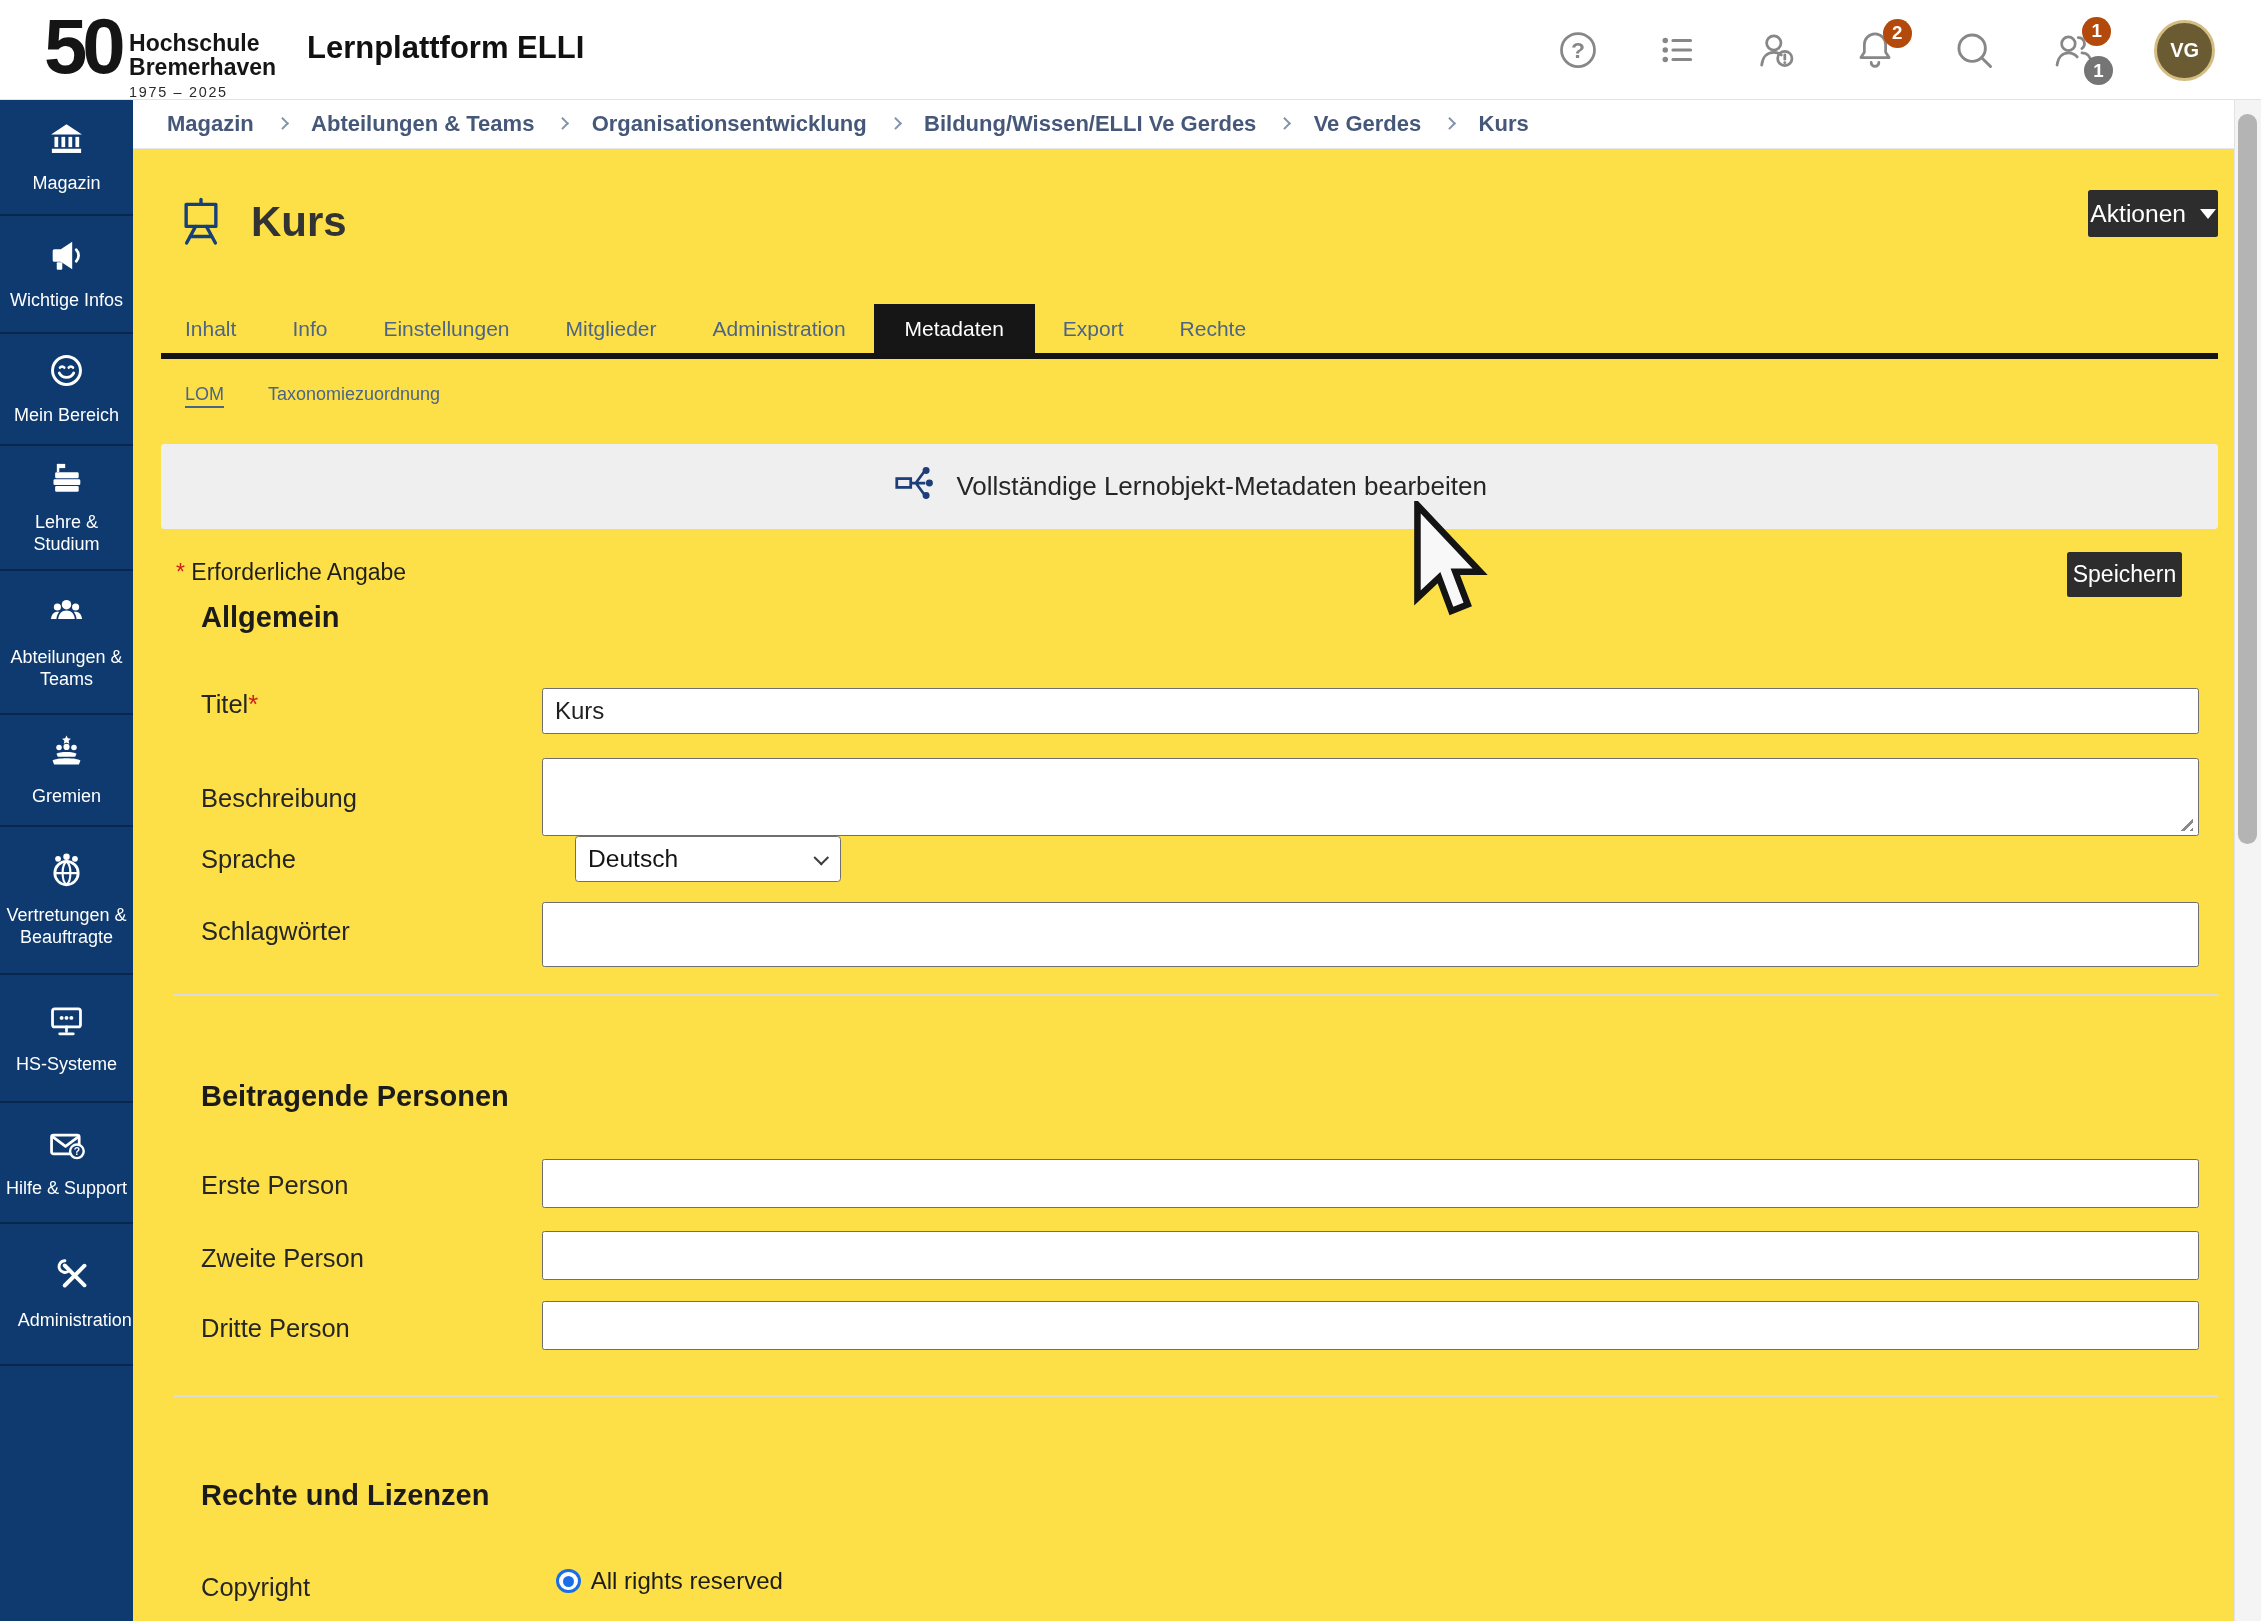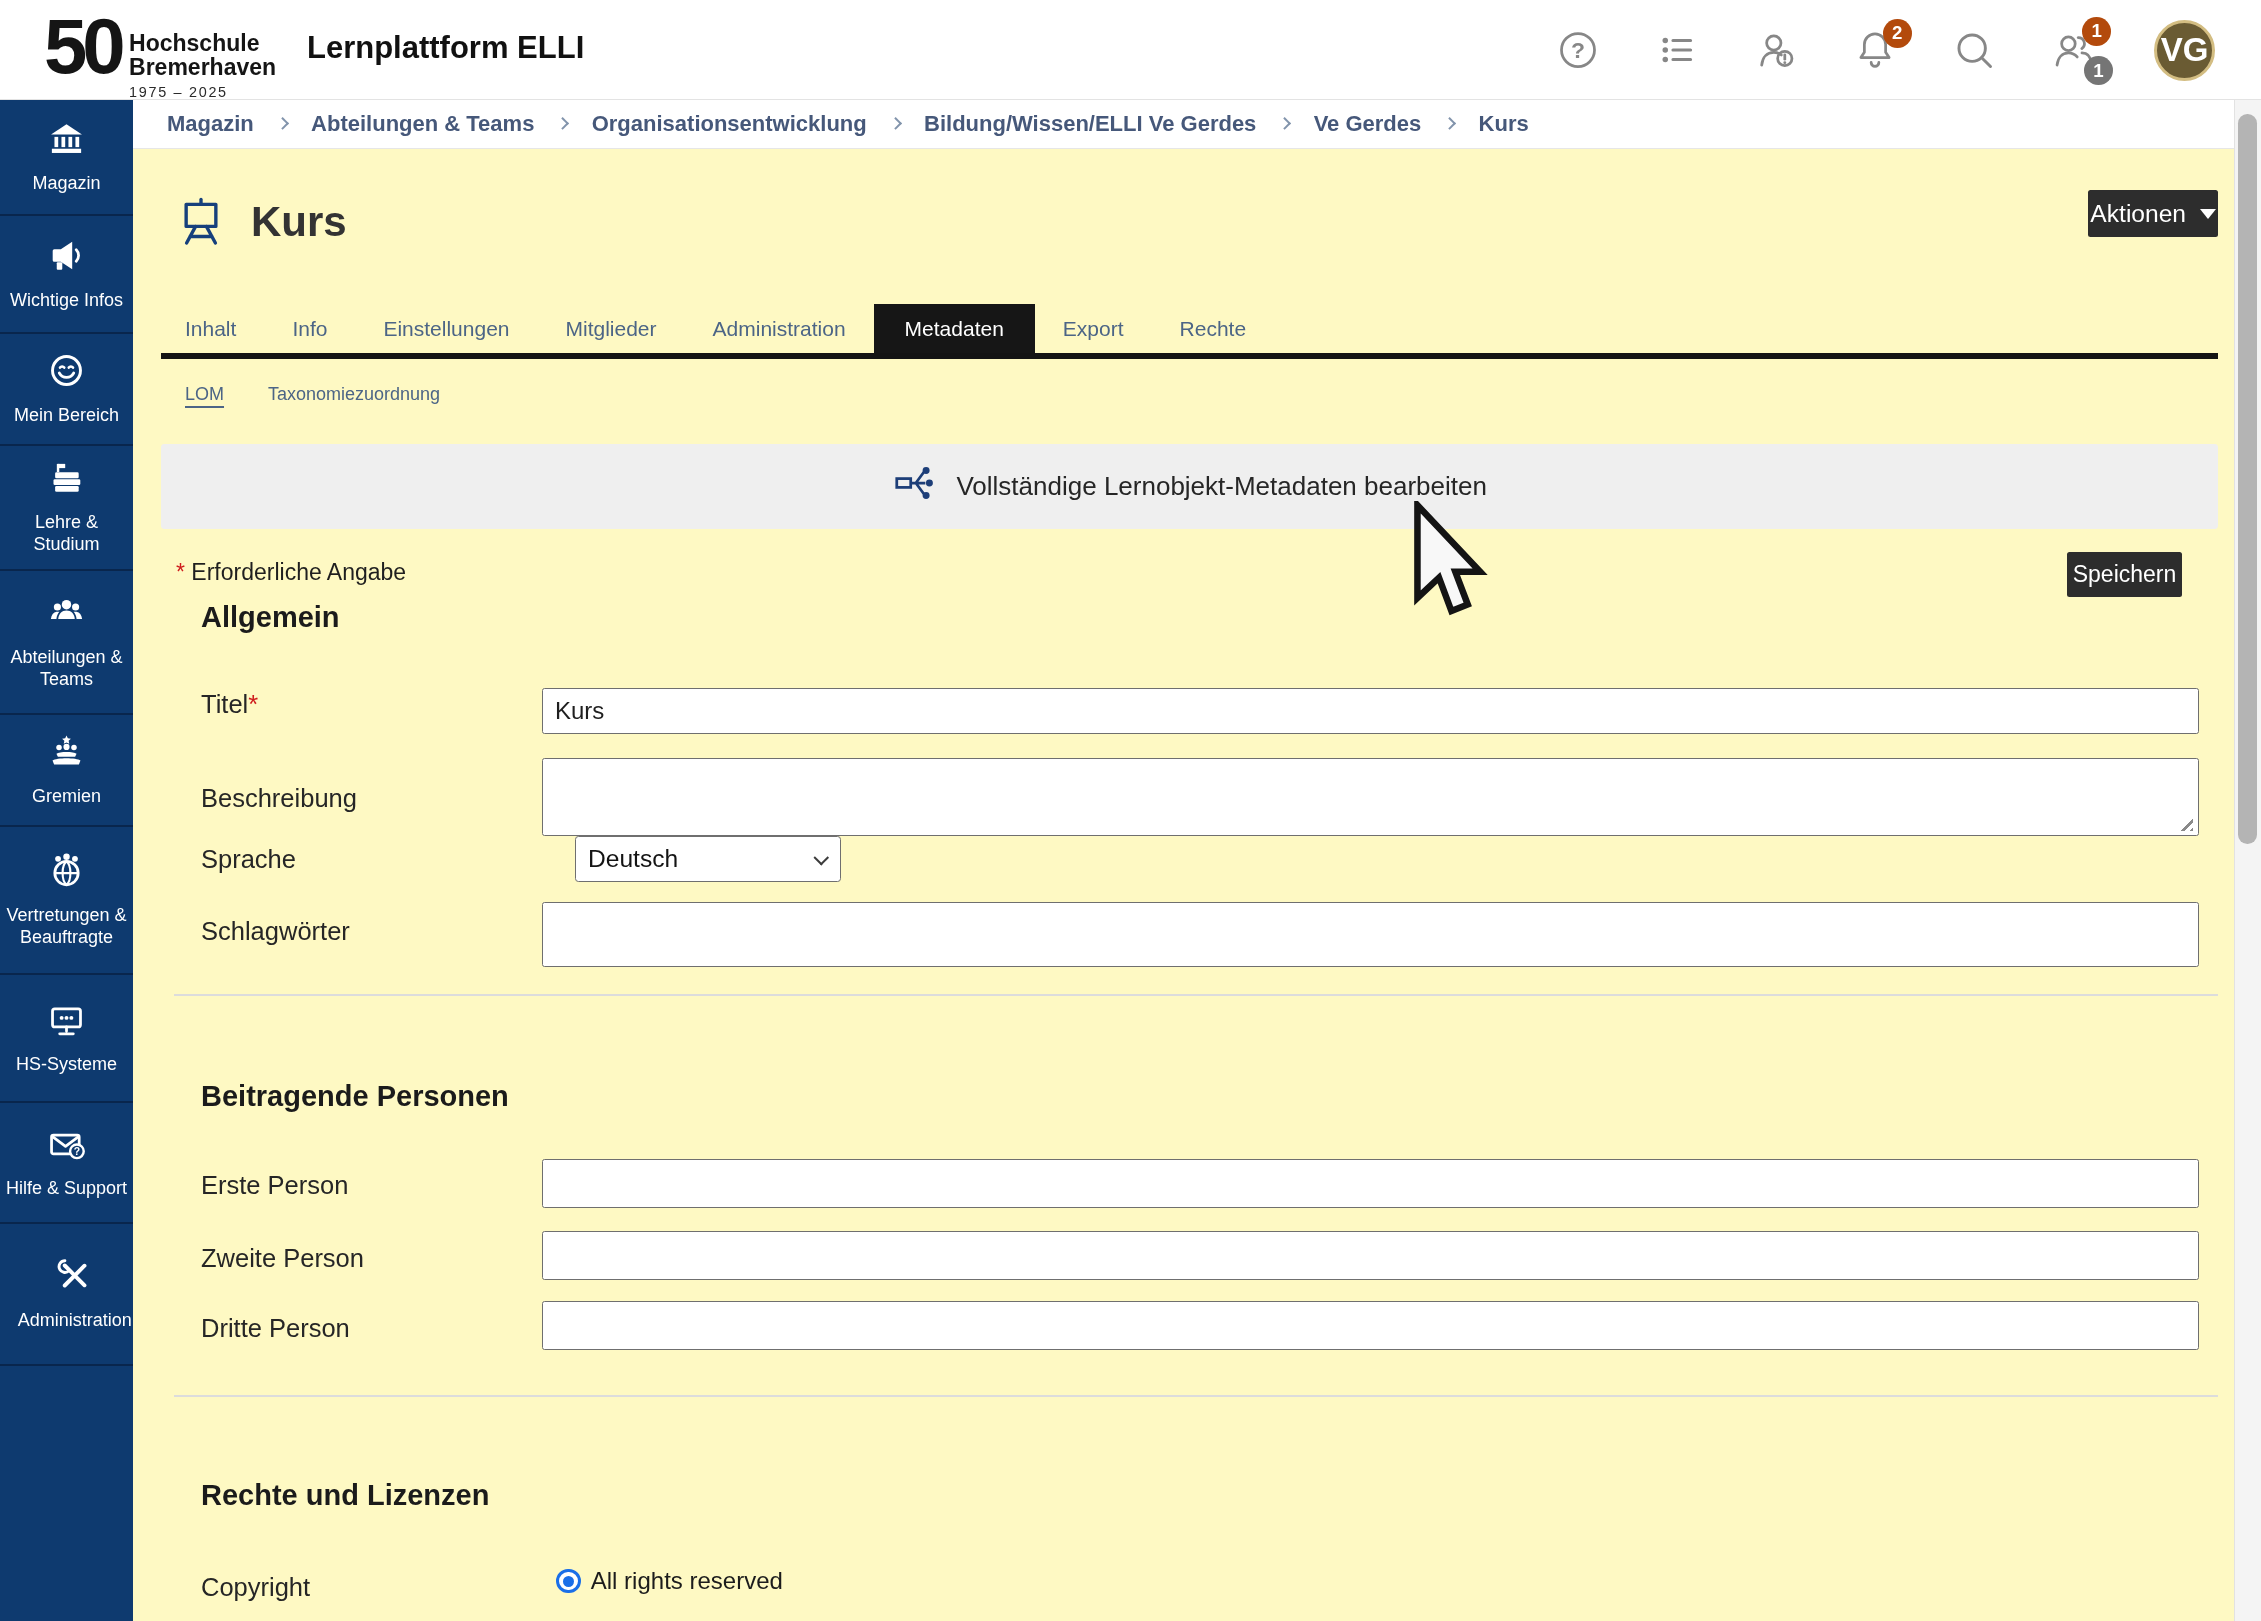--- a/index.html
+++ b/index.html
@@ -1,37 +1,37 @@
 <!DOCTYPE html>
 <html style="font-size:13.6px"><head>
 <meta charset="utf-8">
 <style>
   * { box-sizing: border-box; margin: 0; padding: 0; }
   html,body { width:2261px; height:1621px; }
   body { font-family:"Liberation Sans", sans-serif; background:#fff; overflow:hidden; }
-  .screen { position:relative; width:2261px; height:1621px; background:#fef9c3; }
+  .screen { position:relative; width:2261px; height:1621px; background:#fde047; }
 
   
   .header { position:absolute; left:0; top:0; width:2261px; height:100px; background:#fff; border-bottom:0.8px solid #e3e3e3; z-index:6; }
   .logo { position:absolute; left:44px; top:8.5px; display:flex; align-items:flex-start; }
   .logo-number { font-size:78px; line-height:0.95; font-weight:800; letter-spacing:-5.1px; color:#151515; }
   .logo-text { margin-left:8.5px; margin-top:22px; }
   .logo-name { font-size:23px; font-weight:700; color:#151515; line-height:1.07; }
   .logo-years { font-size:14.4px; letter-spacing:1.7px; color:#2a2a2a; margin-top:4.2px; }
   .app-title { position:absolute; left:307px; top:0; height:95px; display:flex; align-items:center; font-size:31px; font-weight:700; color:#111; }
   .header-icons { position:absolute; left:1555px; top:0; height:100px; display:flex; align-items:center; gap:53px; }
   .hicon { position:relative; width:46px; height:46px; display:flex; align-items:center; justify-content:center; }
   .hicon svg { width:44px; height:44px; }
   .badge { position:absolute; min-width:29px; height:29px; border-radius:14.4px; color:#fff; font-size:18.7px; font-weight:700; display:flex; align-items:center; justify-content:center; padding:0 5.1px; }
   .badge.orange { background:#b34a0c; }
   .badge.gray { background:#757575; }
   .badge.bell-badge { top:-8.5px; right:-13.6px; }
   .badge.contacts-new { top:-10.2px; right:-15.3px; }
   .badge.contacts-total { bottom:-12px; right:-17px; }
-  .avatar { width:61px; height:61px; border-radius:50%; background:#6a5b33; border:3.4px solid #d3bd82; color:#fff; font-size:33px; font-weight:600; display:flex; align-items:center; justify-content:center; margin-left:5.1px; }
+  .avatar { width:61px; height:61px; border-radius:50%; background:#6a5b33; border:3.4px solid #d3bd82; color:#fff; font-size:20px; font-weight:600; display:flex; align-items:center; justify-content:center; margin-left:5.1px; }
 
   
   .sidebar { position:absolute; left:0; top:100px; width:133px; height:1521px; background:#0e3a6f; display:flex; flex-direction:column; z-index:5; }
   .side-item { display:flex; flex-direction:column; align-items:center; justify-content:center; gap:8.5px; border-bottom:2.5px solid #09264d; color:#fff; text-align:center; font-size:18px; line-height:1.22; padding:5.1px 2.5px; cursor:pointer; }
   .side-item svg { width:39px; height:39px; flex:0 0 auto; }
   .side-item:nth-child(1){height:116px} .side-item:nth-child(2){height:118px}
   .side-item:nth-child(3){height:112px} .side-item:nth-child(4){height:125px}
   .side-item:nth-child(5){height:144px} .side-item:nth-child(6){height:112px}
   .side-item:nth-child(7){height:148px} .side-item:nth-child(8){height:128px}
   .side-item:nth-child(9){height:121px} .side-item:nth-child(10){height:142px; border-bottom:2.5px solid #09264d;padding-left:19px;}

